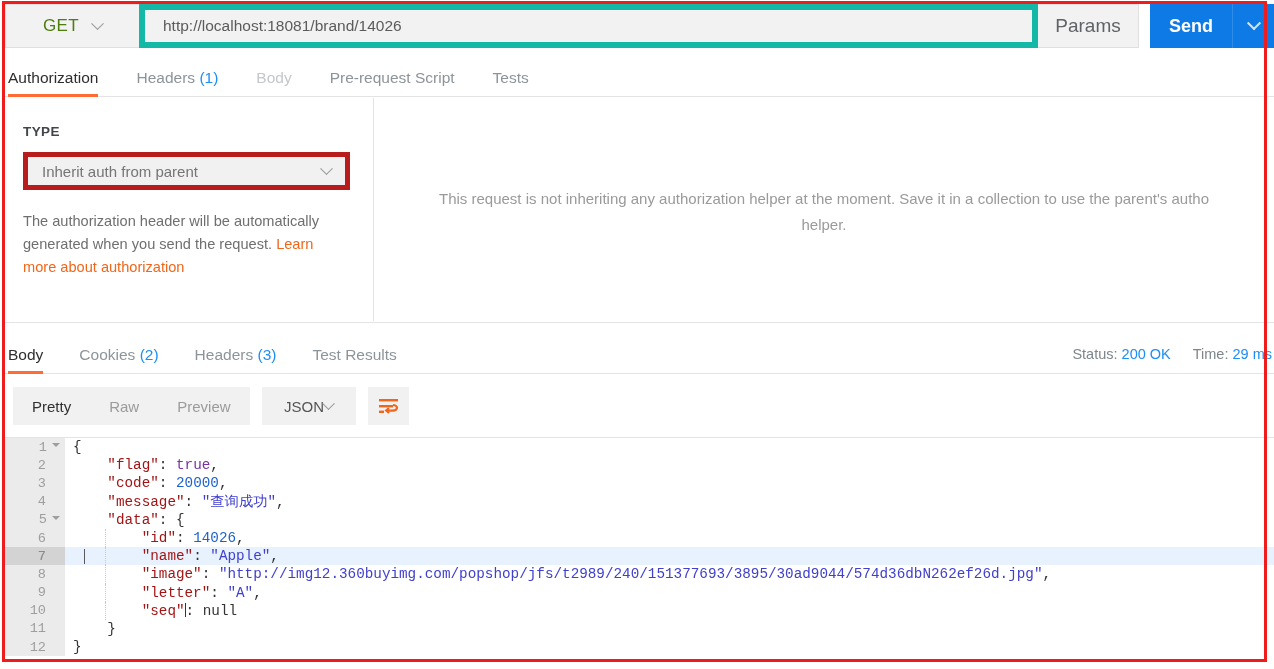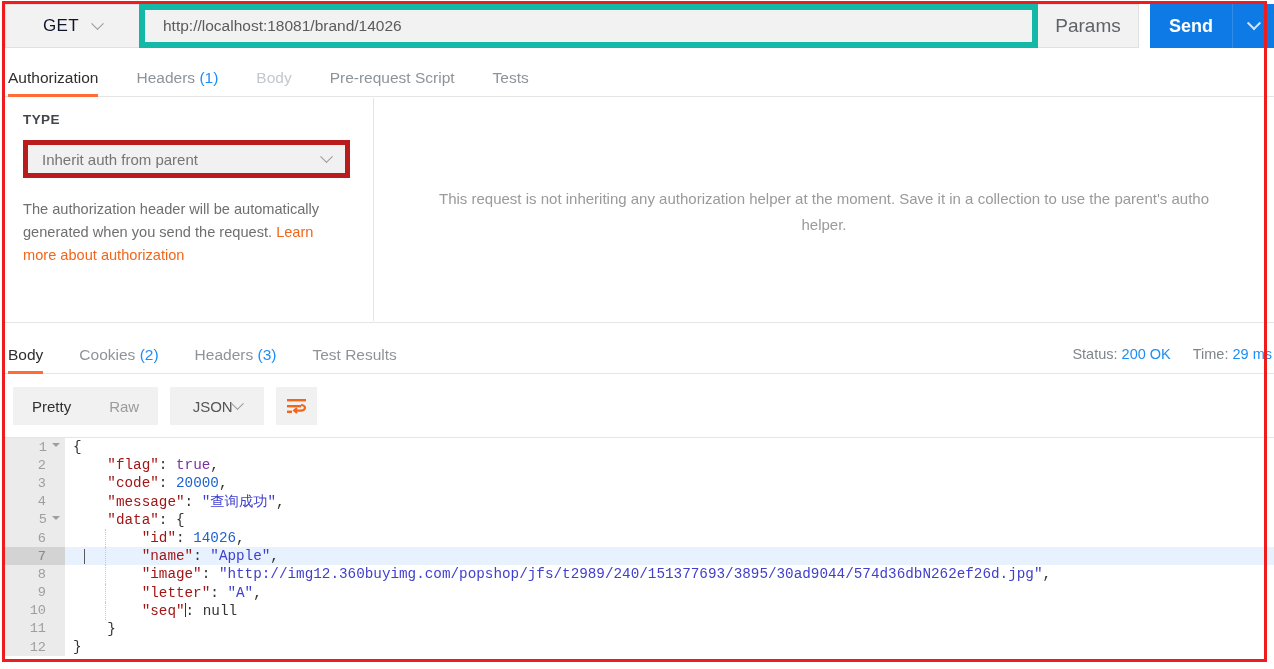--- a/index.html
+++ b/index.html
@@ -34,21 +34,21 @@
   .method-box {
     width: 134px;
     background: #f2f2f2;
     border: 1px solid #e0e0e0;
     border-right: none;
     display: flex; align-items: center; justify-content: center;
     gap: 14px;
     cursor: pointer;
   }
   .method-label {
-    font-size: 17px; color: #0f172a; letter-spacing: .3px;
+    font-size: 17px; color: #4d7c0f; letter-spacing: .3px;
   }
   .chev {
     display: inline-block;
     width: 9px; height: 9px;
     border-right: 1.6px solid #9a9a9a;
     border-bottom: 1.6px solid #9a9a9a;
     transform: rotate(45deg) translate(-2px,-2px);
   }
   .url-box {
     flex: 1;
@@ -129,21 +129,21 @@
   
   #auth-panel {
     position: absolute; left: 5px; top: 98px;
     width: 1269px; height: 223px;
     background: #ffffff;
     display: flex;
   }
   #auth-left {
     width: 381px;
     border-right: 1px solid #e4e4e4;
-    padding: 14px 23px 0 18px;
+    padding: 26px 23px 0 18px;
   }
   .type-label {
     font-size: 13.5px; color: #42464a; font-weight: bold;
     letter-spacing: .4px;
     margin-bottom: 13px;
   }
   .auth-select {
     height: 38px;
     background: #f1f1f1;
     border: 5px solid #b91c1c;
@@ -384,20 +384,21 @@
         <span>Time:</span>
         <span class="stat-val">29 ms</span>
       </div>
     </div>
   </div>
 
   <div id="body-toolbar">
     <div class="seg" id="view-seg">
         <div class="seg-item active">Pretty</div>
         <div class="seg-item">Raw</div>
+        <div class="seg-item">Preview</div>
       </div>
     <div class="fmt-select">
       <span class="fmt-text">JSON</span>
       <span class="chev"></span>
     </div>
     <div class="wrap-btn">
       <svg width="21" height="17" viewBox="0 0 21 17">
         <rect x="1" y="1" width="19" height="2.4" fill="#f1661a"></rect>
         <rect x="1" y="7" width="14" height="2.4" fill="#f1661a"></rect>
         <path d="M15 7 a4 2.8 0 0 1 0 5.6 L9 12.6" stroke="#f1661a" stroke-width="2.2" fill="none"></path>

